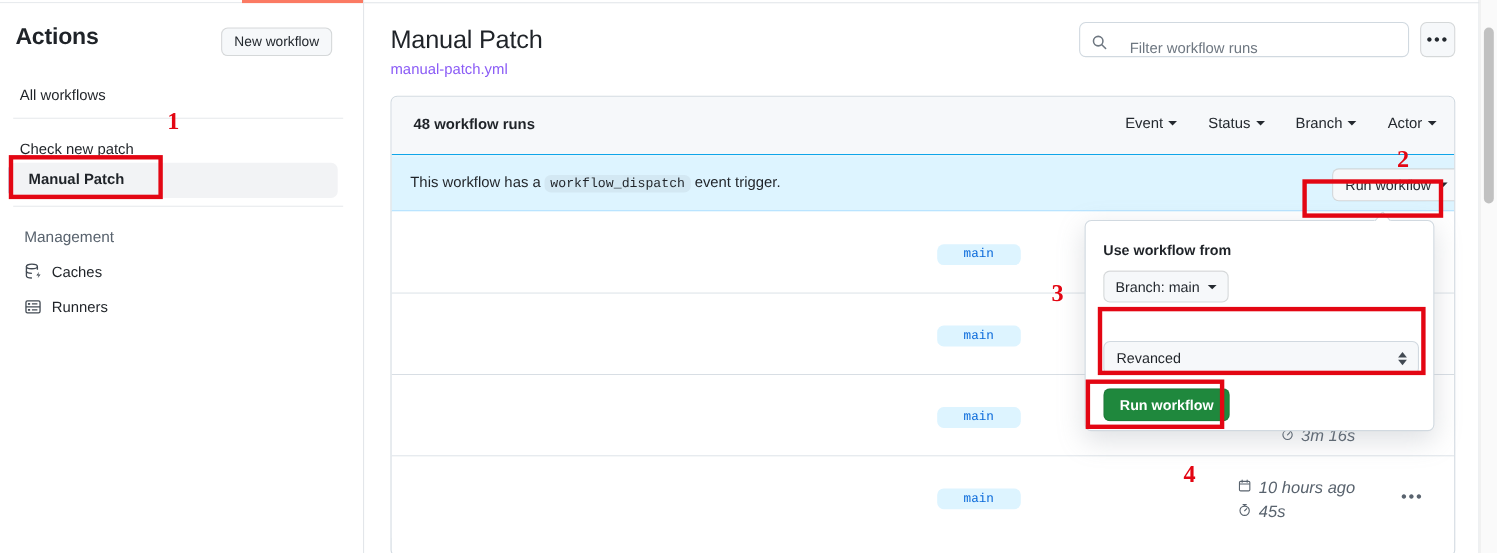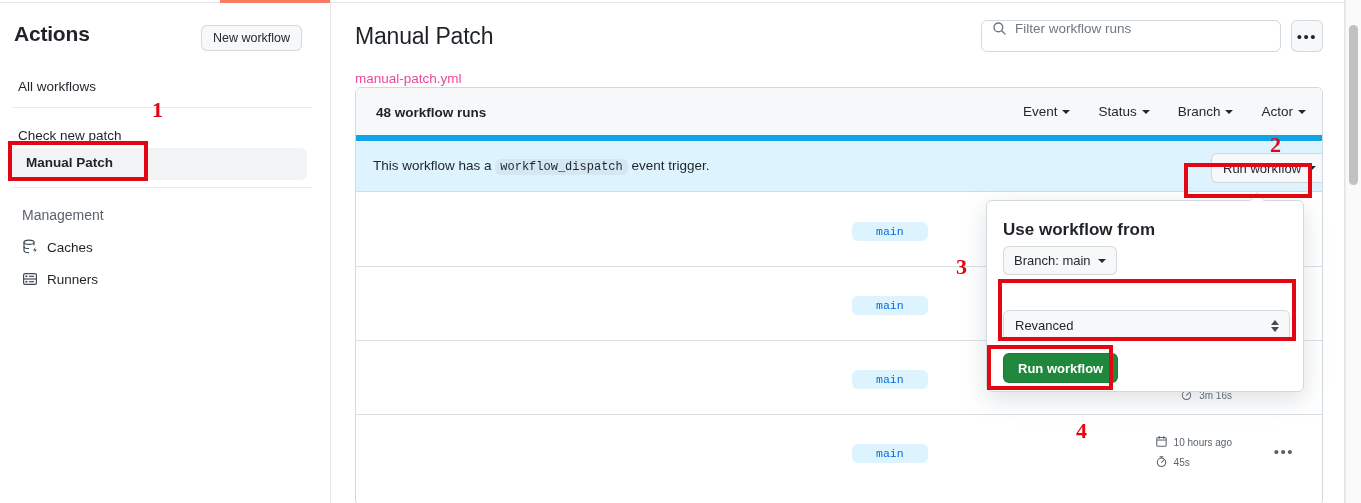--- a/index.html
+++ b/index.html
@@ -83,45 +83,45 @@
 
   
   .main { position: absolute; left: 331px; top: 3px; width: 1012px; height: 500px; }
 
   .page-title {
     position: absolute; left: 24px; top: 20px;
     font-size: 23px; font-weight: 400; color: #1f2328; letter-spacing: -0.2px;
   }
   .page-subtitle {
     position: absolute; left: 24px; top: 52px;
-    font-size: 13.5px; color: #ec4899; cursor: pointer; margin-top: 16px;
+    font-size: 13.5px; color: #8b5cf6; cursor: pointer;
   }
 
   .search-box {
     position: absolute; left: 650px; top: 17px; width: 300px; height: 32px;
     background: #fff; border: 1px solid #d1d9e0; border-radius: 6px;
-    display: flex; align-items: flex-start; padding: 0 10px; gap: 8px;
+    display: flex; align-items: flex-end; padding: 0 10px; gap: 20px;
   }
   .search-box .ph { font-size: 13.5px; color: #6e7781; }
   .kebab-btn {
     position: absolute; left: 960px; top: 17px; width: 32px; height: 32px;
     background: #f6f8fa; border: 1px solid rgba(27,31,36,.15); border-radius: 6px;
     display: flex; align-items: center; justify-content: center; cursor: pointer;
     color: #24292f; font-size: 15px; letter-spacing: 1.5px; line-height: 1;
   }
 
   
   .runs-card {
     position: absolute; left: 24px; top: 84px; width: 968px; height: 419px;
     border: 1px solid #d1d9e0; border-radius: 6px; background: #fff;
     overflow: hidden;
   }
   .runs-header {
     position: absolute; left: 0; top: 0; width: 966px; height: 53px;
-    background: #f6f8fa; border-bottom: 6px solid #0ea5e9;
+    background: #f6f8fa; border-bottom: 1px solid #0ea5e9;
   }
   .runs-count {
     position: absolute; left: 20px; top: 17px;
     font-size: 13.5px; font-weight: 700; color: #1f2328;
   }
   .filters { position: absolute; right: 16px; top: 16px; display: flex; gap: 28px; }
   .filter { font-size: 13.5px; color: #24292f; cursor: pointer; white-space: nowrap; }
   .filter .caret {
     display: inline-block; width: 0; height: 0; margin-left: 5px;
     border-left: 4px solid transparent; border-right: 4px solid transparent;
@@ -164,21 +164,21 @@
   #row3 { top: 327px; border-bottom: none; }
   .branch-badge {
     position: absolute; left: 496px; top: 29px;
     font-family: "Liberation Mono", monospace; font-size: 11.5px;
     color: #0969da; background: #ddf4ff;
     padding: 3px 24px; border-radius: 6px; cursor: pointer;
   }
   .row-meta {
     position: absolute; right: 90px; top: 20px;
     display: flex; flex-direction: column; gap: 5px;
-    font-size: 10px; color: #59636e;
+    font-size: 15px; color: #59636e; font-style: italic;
   }
   .row-meta .m { display: flex; align-items: center; gap: 6px; white-space: nowrap; }
   .row-kebab {
     position: absolute; right: 28px; top: 29px;
     color: #59636e; font-size: 15px; letter-spacing: 1.5px; line-height: 1;
     cursor: pointer;
   }
   .dur-only { position: absolute; right: 90px; top: 47px; }
 
   
@@ -187,21 +187,21 @@
     background: #fff; border: 1px solid #d1d9e0; border-radius: 6px;
     box-shadow: 0 8px 24px rgba(140,149,159,.28);
     z-index: 40;
   }
   .dd-arrow {
     position: absolute; left: 1249px; top: 192px; width: 16px; height: 9px;
     z-index: 41;
   }
   .dd-label {
     position: absolute; left: 16px; top: 19px;
-    font-size: 17px; font-weight: 700; color: #1f2328;
+    font-size: 13px; font-weight: 700; color: #1f2328;
   }
   .branch-select {
     position: absolute; left: 16px; top: 45px; height: 29px; padding: 0 10px;
     display: flex; align-items: center; gap: 7px;
     background: #f6f8fa; border: 1px solid rgba(27,31,36,.15); border-radius: 6px;
     font-size: 13px; color: #24292f; cursor: pointer; white-space: nowrap;
   }
   .branch-select .caret {
     width: 0; height: 0;
     border-left: 4px solid transparent; border-right: 4px solid transparent;

